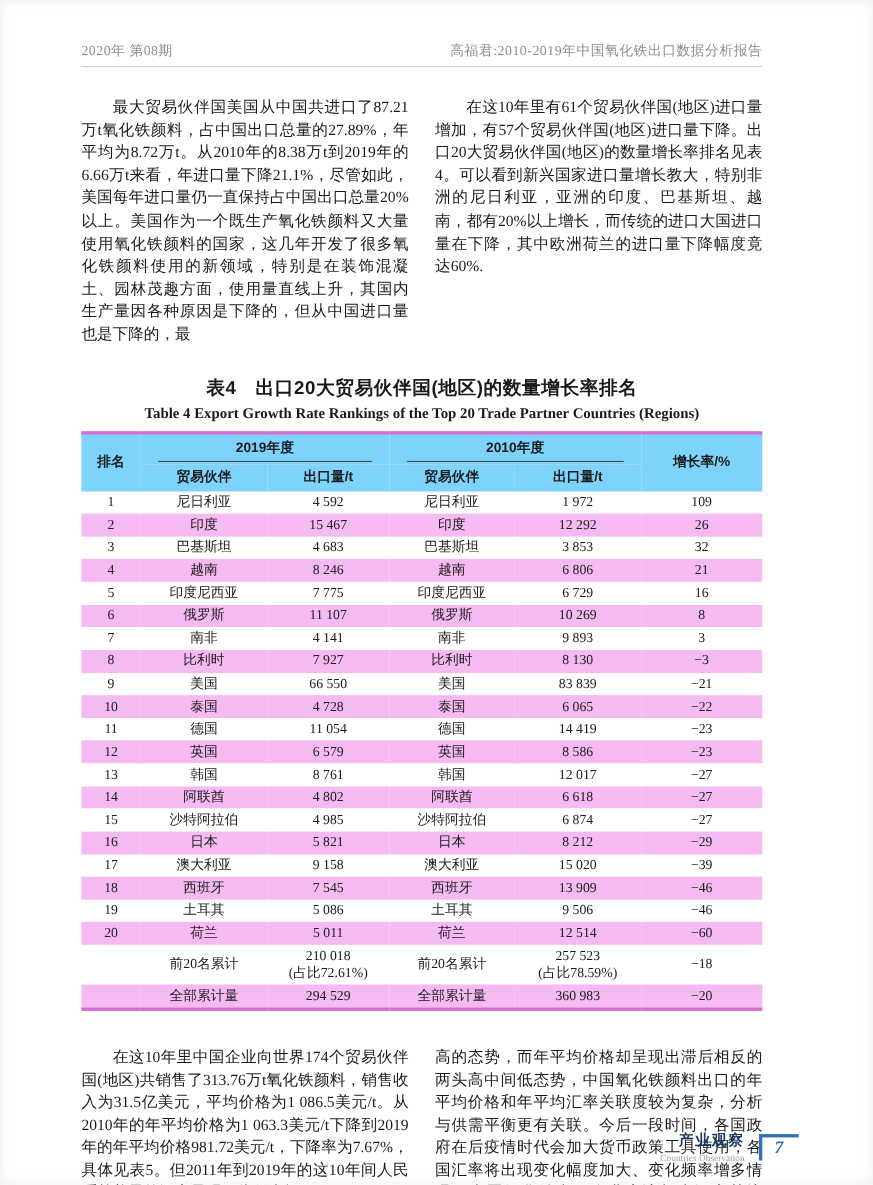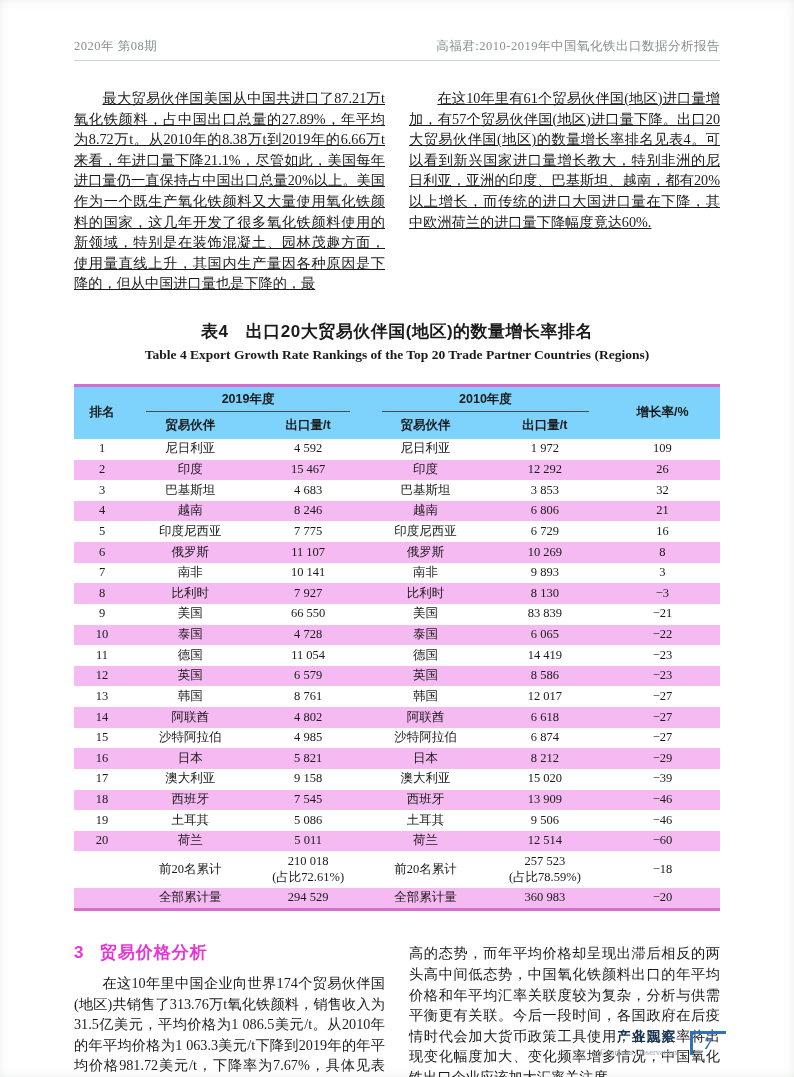--- a/index.html
+++ b/index.html
@@ -1,43 +1,43 @@
 <!DOCTYPE html>
 <html><head>
 <meta charset="utf-8">
 <style>
   * { margin:0; padding:0; box-sizing:border-box; }
   html,body { background:#ffffff; }
   .page {
     width:794px; height:1077px; margin:0 auto; background:#fff;
-    padding:38px 74px 0 74px; position:relative;
+    padding:38px 101px 0 74px; position:relative;
     font-family:"Liberation Serif", serif; color:#1a1a1a;
     box-shadow: inset 0 0 10px rgba(170,185,175,0.25);
   }
   
   .running-header {
     display:flex; justify-content:space-between; align-items:flex-end;
     font-size:12.5px; color:#879093; letter-spacing:0.5px;
     padding-bottom:5px; border-bottom:1px solid #ccd3d3;
   }
   
   .two-col { display:flex; gap:24px; }
   .two-col .col { flex:1 1 0; font-size:14.2px; line-height:20.6px; text-align:justify; }
-  .top-cols { margin-top:27px;text-decoration:underline; }
+  .top-cols { margin-top:27px; }
   p.indent { text-indent:2em; }
   p.noindent { text-indent:0; }
   
   .table-block { margin-top:26px; }
   .tbl-title-zh {
     text-align:center; font-weight:bold; font-size:17px;
     font-family:"Liberation Sans", sans-serif; letter-spacing:0.5px;
   }
   .tbl-title-en {
     text-align:center; font-weight:bold; font-size:13.5px;
-    font-family:"Liberation Serif", serif; margin-top:4px; margin-bottom:21px;
+    font-family:"Liberation Serif", serif; margin-top:4px; margin-bottom:8px;
   }
   table.rank-table {
     width:100%; border-collapse:collapse; table-layout:fixed;
     border-top:3px solid #da6ccf; border-bottom:3px solid #da6ccf;
     font-size:12.5px;
   }
   table.rank-table thead th {
     background:#7dd3fc; font-family:"Liberation Sans", sans-serif;
     font-weight:bold; font-size:12.5px; padding:2px 2px; vertical-align:middle;
   }
@@ -175,21 +175,21 @@
             <td class="c0">6</td>
             <td class="c1">俄罗斯</td>
             <td class="c2">11 107</td>
             <td class="c3">俄罗斯</td>
             <td class="c4">10 269</td>
             <td class="c5">8</td>
           </tr>
           <tr>
             <td class="c0">7</td>
             <td class="c1">南非</td>
-            <td class="c2">10 141</td>
+            <td class="c2">4 141</td>
             <td class="c3">南非</td>
             <td class="c4">9 893</td>
             <td class="c5">3</td>
           </tr>
           <tr class="alt">
             <td class="c0">8</td>
             <td class="c1">比利时</td>
             <td class="c2">7 927</td>
             <td class="c3">比利时</td>
             <td class="c4">8 130</td>
@@ -308,23 +308,20 @@
             <td class="c3">全部累计量</td>
             <td class="c4">360 983</td>
             <td class="c5">−20</td>
           </tr>
         </tbody>
     </table>
   </div>
 
   <div class="two-col bottom-cols">
     <div class="col">
-      <div class="sec-heading">
-        <span class="sec-num">3</span><span>贸易价格分析</span>
-      </div>
       <p class="indent">在这10年里中国企业向世界174个贸易伙伴国(地区)共销售了313.76万t氧化铁颜料，销售收入为31.5亿美元，平均价格为1 086.5美元/t。从2010年的年平均价格为1 063.3美元/t下降到2019年的年平均价格981.72美元/t，下降率为7.67%，具体见表5。但2011年到2019年的这10年间人民币兑美元的汇率呈现两头低中间</p>
     </div>
     <div class="col">
       <p class="noindent">高的态势，而年平均价格却呈现出滞后相反的两头高中间低态势，中国氧化铁颜料出口的年平均价格和年平均汇率关联度较为复杂，分析与供需平衡更有关联。今后一段时间，各国政府在后疫情时代会加大货币政策工具使用，各国汇率将出现变化幅度加大、变化频率增多情况，中国氧化铁出口企业应该加大汇率关注度。</p>
     </div>
   </div>
 
   <div class="footer">
     <div class="footer-labels">
       <div class="f-zh">产业观察</div>

